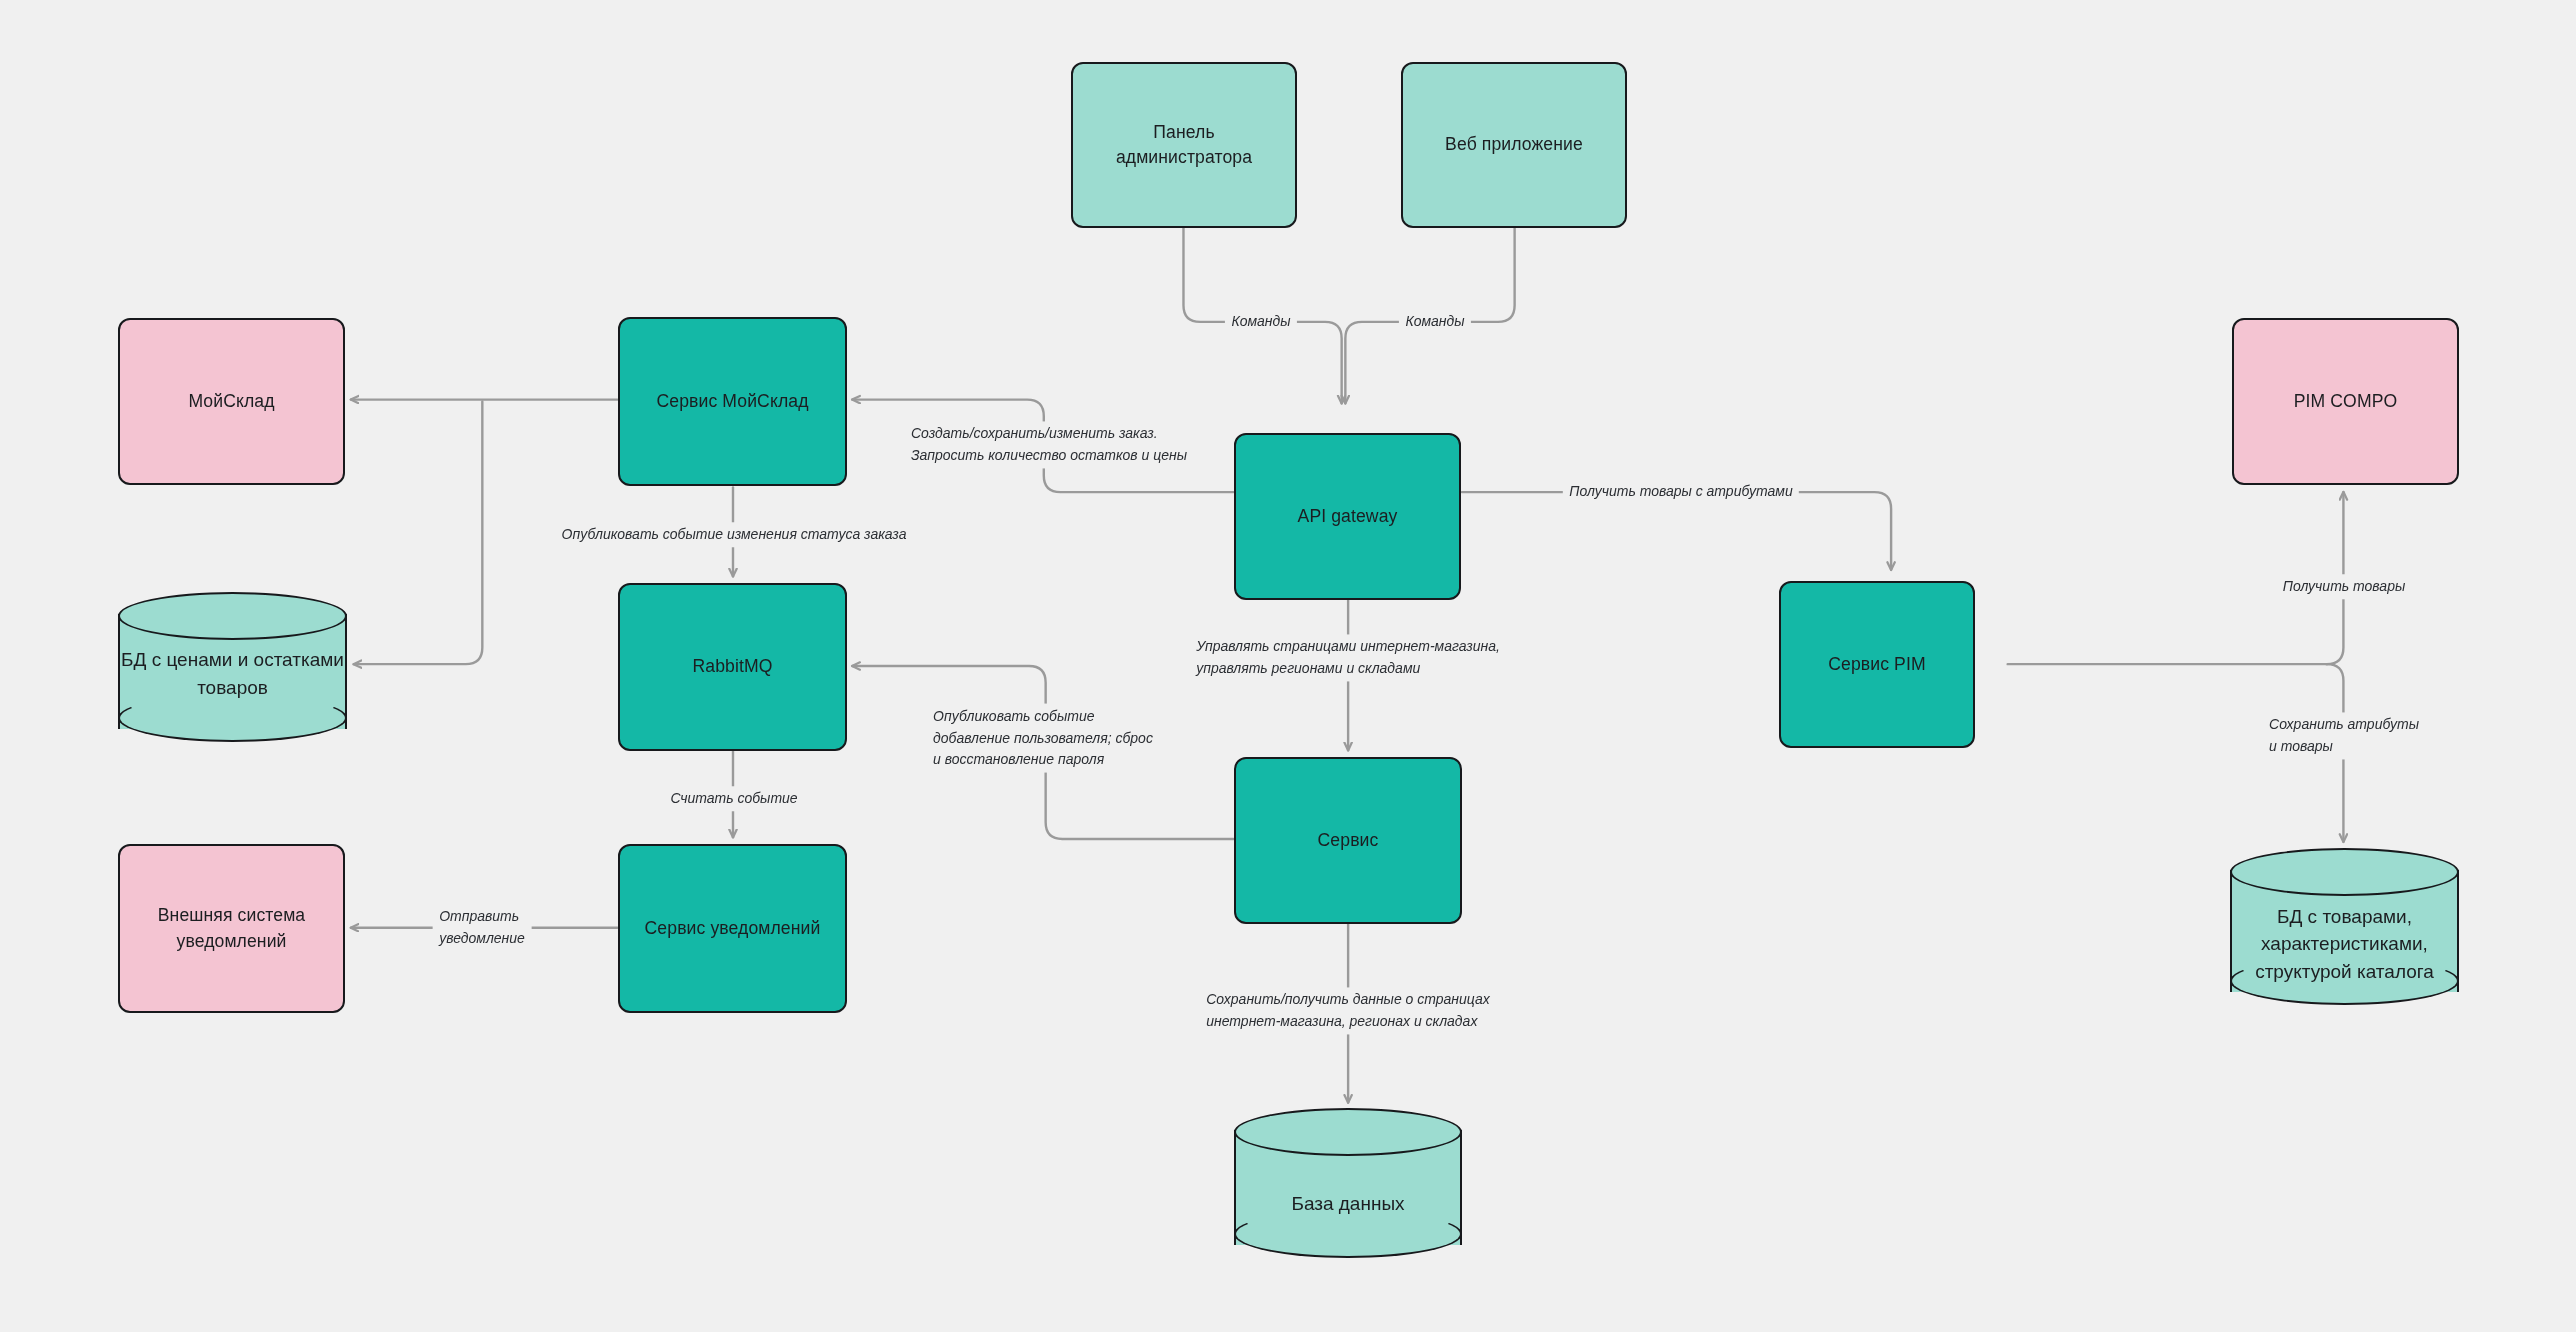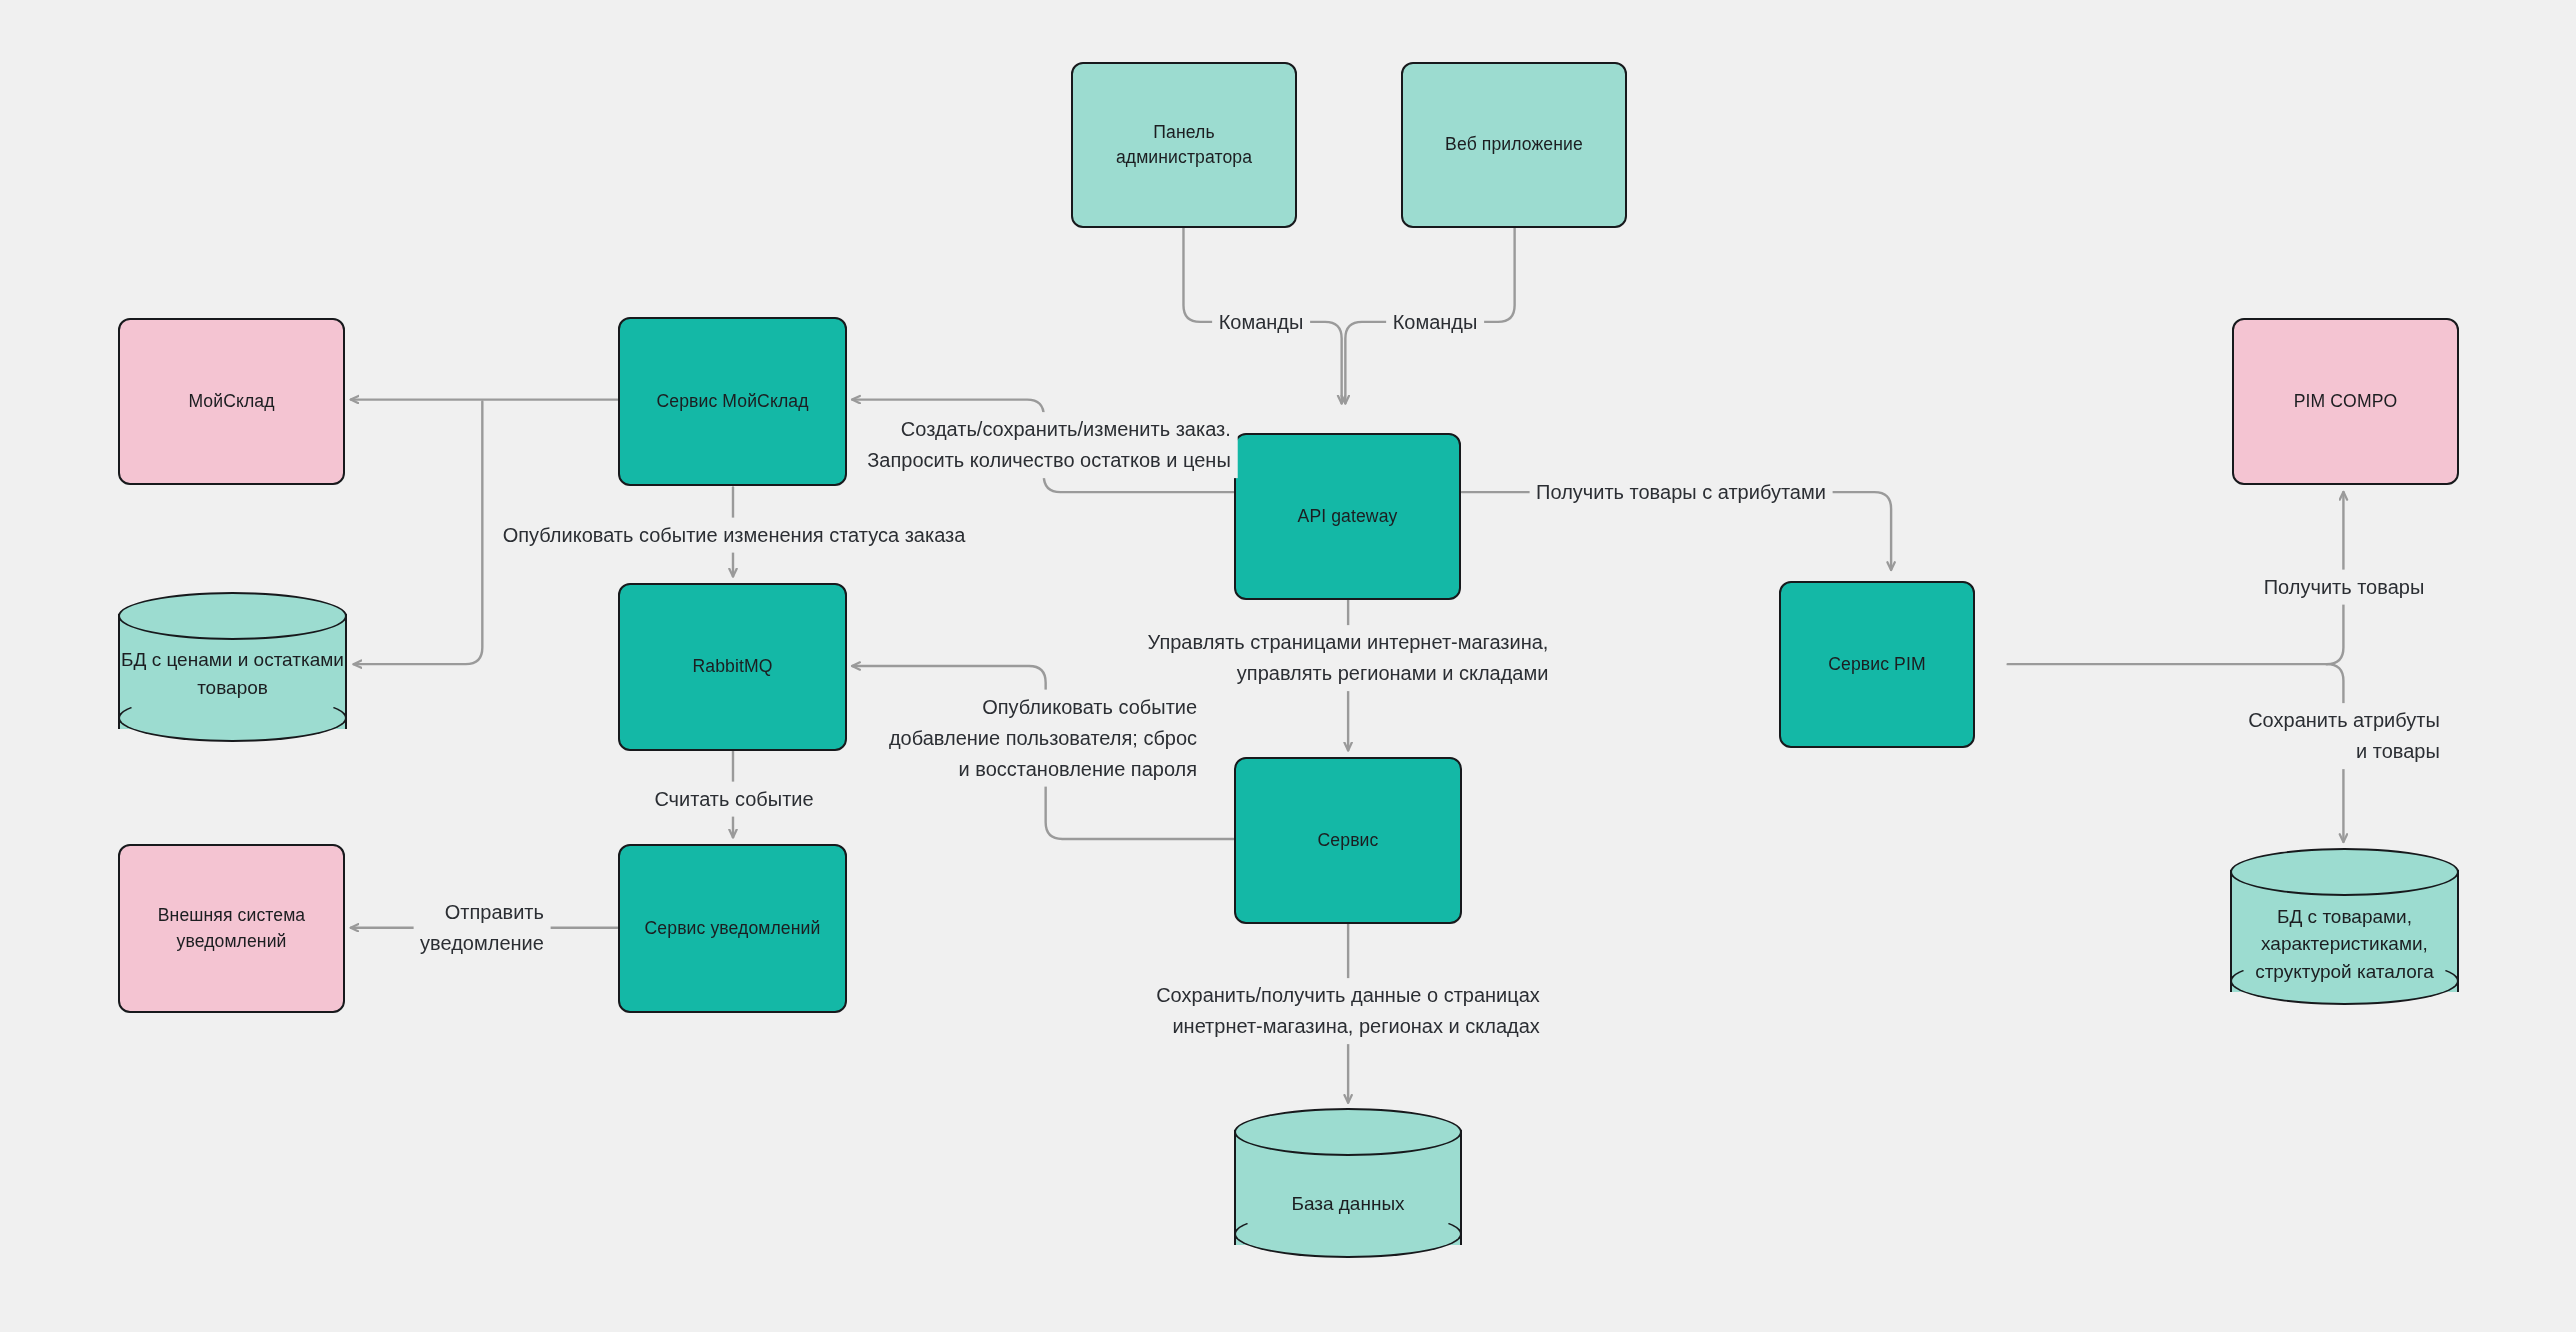--- a/index.html
+++ b/index.html
@@ -75,27 +75,28 @@
     color: #1c1e21;
     font-size: 19px;
     line-height: 1.45;
     white-space: pre-line;
   }
 
   
   .elabel {
     position: absolute;
     color: #2b2e33;
-    font-size: 20px;
+    font-size: 14px;
     line-height: 1.55;
-    text-align: right;
+    text-align: left;
     white-space: pre-line;
     transform: translate(-50%, -50%);
     background: #f0f0f0;
     padding: 1.9px 6.5px;
+    font-style: italic;
   }
 </style>
 </head>
 <body>
 
 <div id="canvas">
 
   <svg class="wires" viewBox="0 0 2784 1440">
     <defs>
       <marker id="ah" markerWidth="12" markerHeight="12" refX="9.2" refY="5" orient="auto" markerUnits="userSpaceOnUse">

